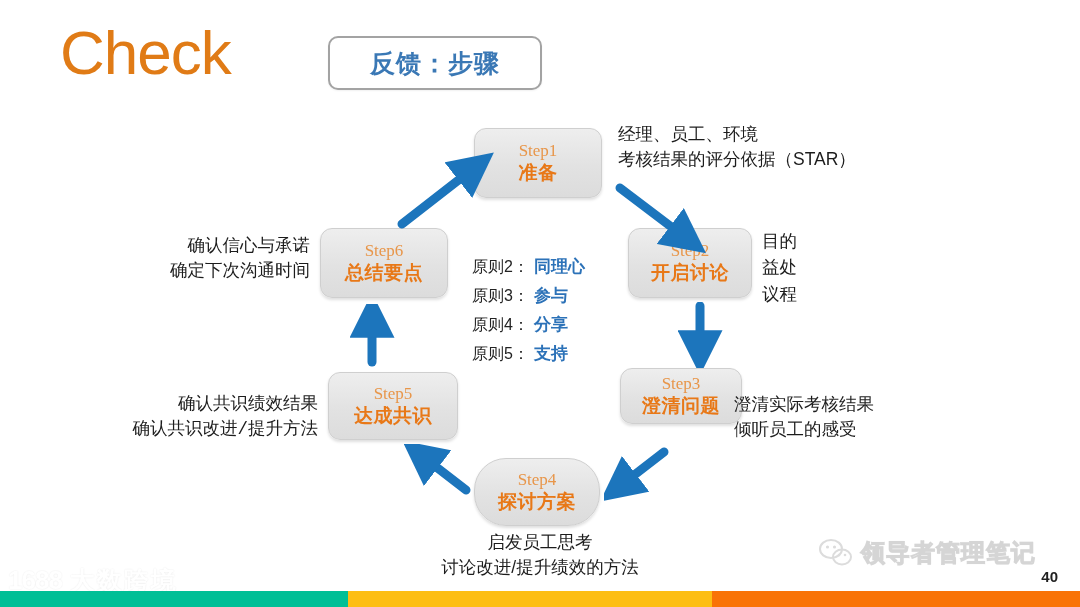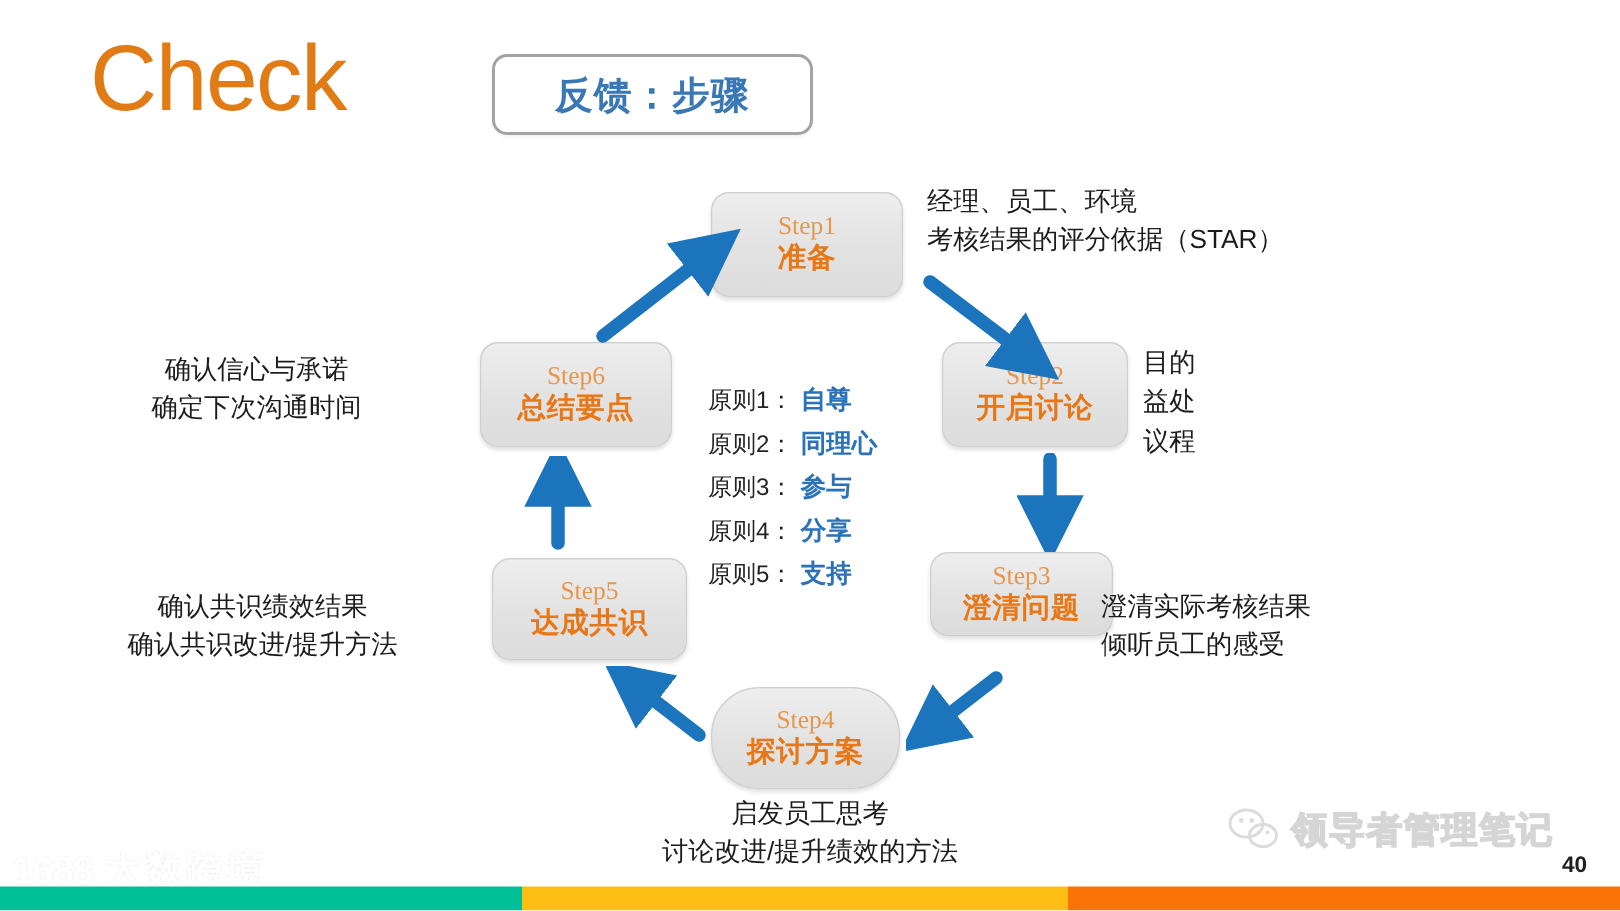--- a/index.html
+++ b/index.html
@@ -84,21 +84,21 @@
 
   
   .desc {
     position: absolute;
     font-size: 17.5px;
     line-height: 1.42;
     color: #1c1c1c;
     white-space: pre-line;
   }
   .desc.right { text-align: left; }
-  .desc.left  { text-align: center; }
+  .desc.left  { text-align: right; font-family: Liberation Mono, monospace; }
   .desc.center { text-align: center; }
 
   #step1-desc { left: 618px; top: 122px; }
   #step2-desc { left: 762px; top: 228px; line-height: 1.5; }
   #step3-desc { left: 734px; top: 392px; }
   #step4-desc { left: 300px; top: 530px; width: 480px; }
   #step5-desc { left: 32px; top: 392px; width: 286px; }
   #step6-desc { left: 32px; top: 234px; width: 278px; }
 
   
@@ -242,24 +242,20 @@
 <div class="desc right" id="step3-desc">澄清实际考核结果
 倾听员工的感受</div>
 <div class="desc center" id="step4-desc">启发员工思考
 讨论改进/提升绩效的方法</div>
 <div class="desc left" id="step5-desc">确认共识绩效结果
 确认共识改进/提升方法</div>
 <div class="desc left" id="step6-desc">确认信心与承诺
 确定下次沟通时间</div>
 
 <div id="principles">
-  <div class="principle-row">
-    <span class="principle-label">原则1：</span>
-    <span class="principle-value">自尊</span>
-  </div>
   <div class="principle-row">
     <span class="principle-label">原则2：</span>
     <span class="principle-value">同理心</span>
   </div>
   <div class="principle-row">
     <span class="principle-label">原则3：</span>
     <span class="principle-value">参与</span>
   </div>
   <div class="principle-row">
     <span class="principle-label">原则4：</span>

